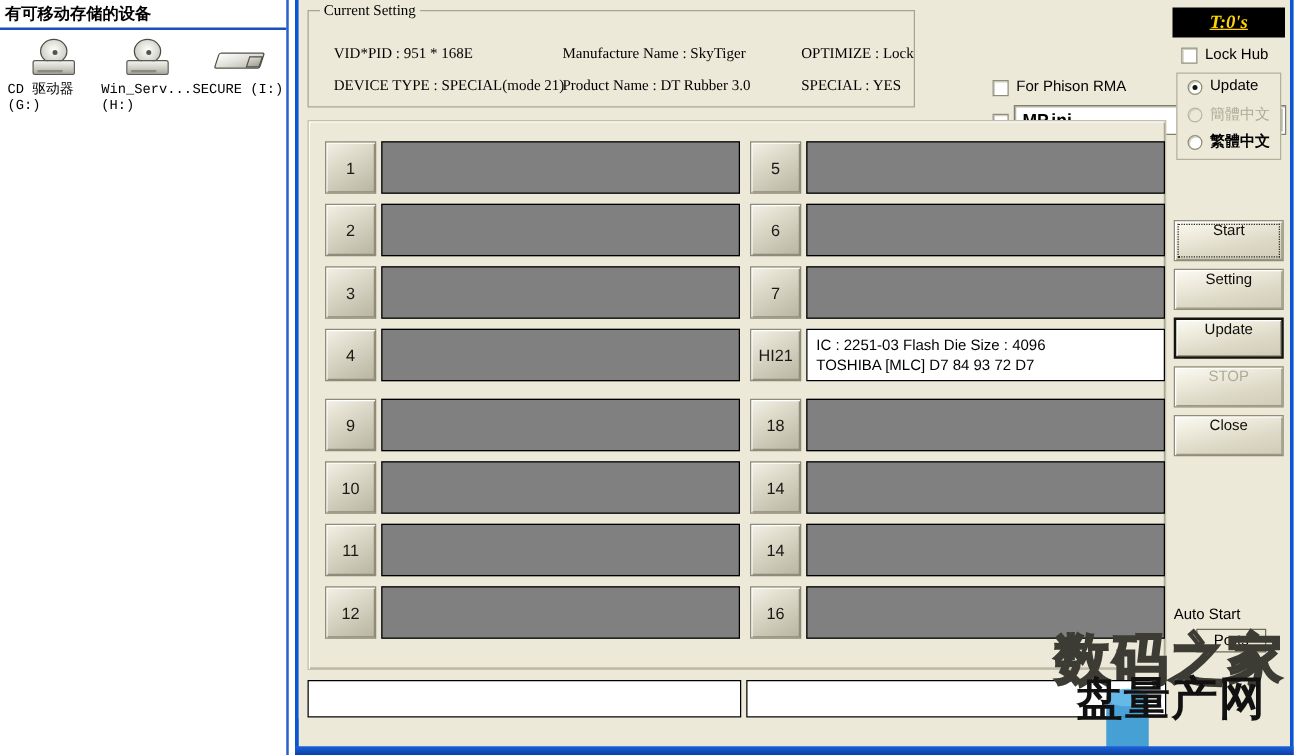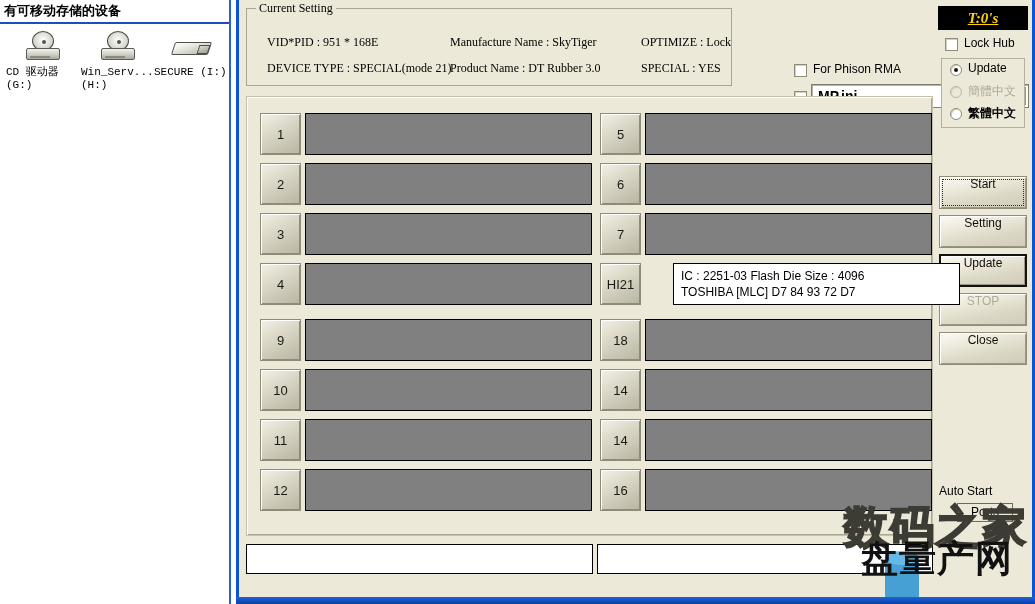--- a/index.html
+++ b/index.html
@@ -185,21 +185,20 @@
     display: flex; align-items: center; justify-content: center;
     font-size: 13px; color: #1a1a14;
   }
   .slot-content {
     position: absolute; left: 45px; top: 4px; width: 287px; height: 42px;
     background: #808080; border: 1px solid #000000;
   }
   .slot-content.active {
     background: #ffffff;
     padding: 4px 7px;
-    margin-left: 28px;
   }
   .slot-line { font-size: 12px; color: #000; line-height: 16px; white-space: nowrap; }
   .slot-gap { height: 6px; }
 
   
   #chk-lockhub { left: 706px; top: 38px; }
   #lockhub-label { position: absolute; left: 725px; top: 36px; font-size: 12px; color: #000000; }
 
   #lang-group {
     position: absolute; left: 702px; top: 58px; width: 84px; height: 70px;

